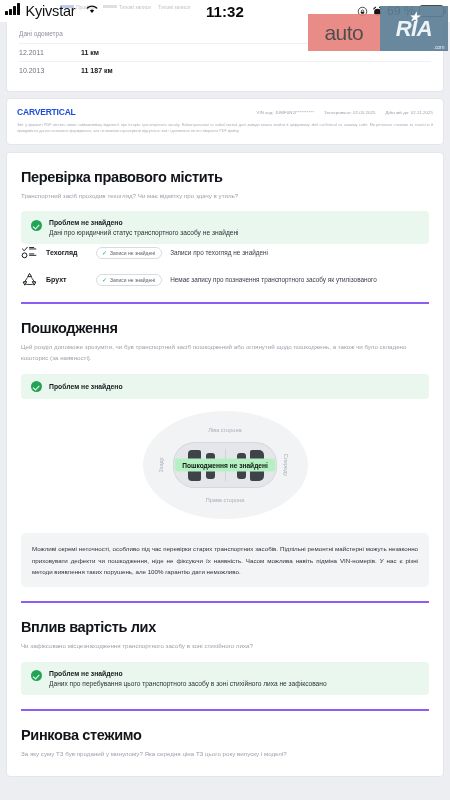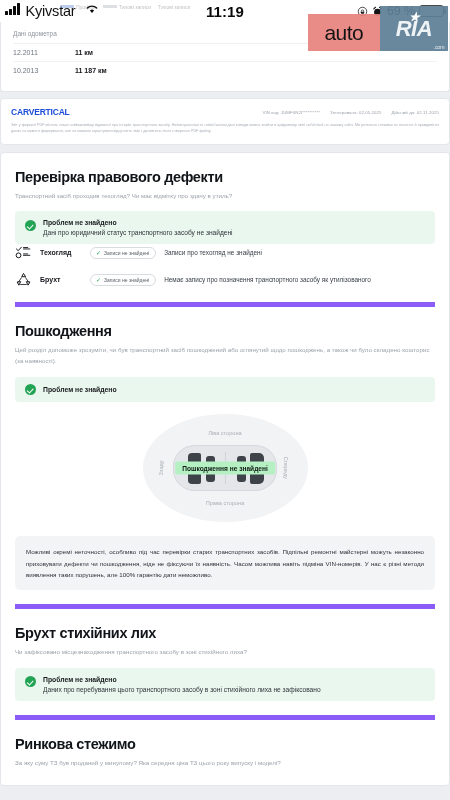--- a/index.html
+++ b/index.html
@@ -65,39 +65,39 @@
   .ghosttab { display: flex; align-items: center; gap: 2px; }
   .ghostbar { display: inline-block; width: 14px; height: 3px; background: #4169c9; }
   .ghostbar.g { background: #9aa1ad; }
 
   
   .ria {
     position: absolute; top: 6px; right: 2px; z-index: 45;
     display: flex; height: 45px; width: 140px; opacity: .92;
   }
   .ria-auto {
-    flex: 1.05; background: #e8827d; color: #000000;
+    flex: 1.05; background: #e8827d; color: #404040;
     display: flex; align-items: center; justify-content: center;
     font-size: 21px; letter-spacing: -.5px; margin-top: 8px;
   }
   .ria-ria {
     flex: 1; background: #5d7e95; color: #edf2f5;
     display: flex; align-items: center; justify-content: center;
     font-size: 22px; font-weight: 700; font-style: italic;
     letter-spacing: -.5px; position: relative;
   }
   .ria-star { position: absolute; top: 4px; left: 50%; transform: translateX(-46%); font-size: 12px; color: #fff; }
   .ria-dom { position: absolute; bottom: 1px; right: 4px; font-size: 5.5px; font-style: normal; font-weight: 400; color: #dfe8ee; }
 
   
   .page {
     position: absolute; top: 22px; left: 0;
     width: 450px; height: 778px;
     background: #eceef1;
-    padding: 0 0;
+    padding: 0 6px;
   }
   .card {
     background: #fff;
     border: 1px solid #e3e6ea;
     border-radius: 4px;
   }
 
   
   .odo-card { padding: 6px 12px 12px; margin-top: 0; border-top: none; border-radius: 0 0 4px 4px; }
   .odo-title { font-size: 6.5px; color: #8d939c; margin: 2px 0 6px; }
@@ -118,21 +118,21 @@
   .cvmeta { display: flex; gap: 10px; font-size: 4.3px; color: #9aa0a9; padding-top: 3px; white-space: nowrap; }
   .cvmeta span { letter-spacing: .1px; }
   .cvdisc {
     margin-top: 5px; font-size: 3.7px; line-height: 1.75;
     color: #a7adb6; text-align: justify;
   }
 
   
   .report { margin-top: 7px; padding: 0 14px; }
   .sec { padding: 16px 0 0; }
-  .sec + .sec { border-top: 5px solid #8b5cf6; margin-top: 14px; }
+  .sec + .sec { border-top: 2px solid #8b5cf6; margin-top: 14px; }
   h2.sec-title {
     font-size: 14.5px; font-weight: 700; color: #111418;
     letter-spacing: -.35px; margin-bottom: 6px;
   }
   .sec-sub { font-size: 6.2px; color: #9ca2ab; line-height: 1.7; margin-bottom: 10px; }
 
   .alert {
     background: #eaf7ee; border-radius: 4px;
     padding: 8px 10px; display: flex; gap: 7px; align-items: flex-start;
   }
@@ -216,21 +216,21 @@
       </span>
       <span class="carrier">Kyivstar</span>
       <span class="wifi">
         <svg viewBox="0 0 16 12" width="14" height="11">
           <path d="M8 11.2 L5.6 8.2 A3.8 3.8 0 0 1 10.4 8.2 Z" fill="#0d0d0d"></path>
           <path d="M2.6 5.4 A8 8 0 0 1 13.4 5.4" stroke="#0d0d0d" stroke-width="1.5" fill="none" stroke-linecap="round"></path>
         </svg>
       </span>
     </div>
 
-    <div class="sb-time">11:19</div>
+    <div class="sb-time">11:32</div>
 
     <div class="sb-right">
       <svg class="sb-icon" viewBox="0 0 16 16">
         <circle cx="8" cy="8" r="6.2" fill="none" stroke="#141414" stroke-width="1.1"></circle>
         <path d="M6.2 8.6 v-1.1 a1.8 1.8 0 0 1 3.6 0 v1.1" fill="none" stroke="#141414" stroke-width="1"></path>
         <rect x="5.8" y="8.3" width="4.4" height="3" rx=".7" fill="#141414"></rect>
       </svg>
       <svg class="sb-icon" viewBox="0 0 16 16">
         <circle cx="8" cy="9" r="5" fill="#141414"></circle>
         <path d="M2.6 4.2 L5 1.8 M13.4 4.2 L11 1.8" stroke="#141414" stroke-width="1.6" stroke-linecap="round"></path>
@@ -285,21 +285,21 @@
           <span>Згенеровано: 02.05.2025</span>
           <span>Дійсний до: 02.11.2025</span>
         </div>
       </div>
       <div class="cvdisc">Звіт у форматі PDF містить лише найважливішу відомості про історію транспортного засобу. Найактуальніші та найоб'ємніші дані завжди можна знайти в цифровому звіті carVertical на нашому сайті. Ми ретельно стежимо за точністю й правдивістю даних на момент формування, але не можемо гарантувати відсутність змін і доповнень після створення PDF файлу.</div>
     </div>
 
     <div class="card report">
 
       <div class="sec">
-        <h2 class="sec-title">Перевірка правового дефекти</h2>
+        <h2 class="sec-title">Перевірка правового містить</h2>
         <div class="sec-sub">Транспортний засіб проходив техогляд? Чи має відмітку про здачу в утиль?</div>
         <div class="alert">
           <span class="check"></span>
           <span>
             <div class="alert-title">Проблем не знайдено</div>
             <div class="alert-text">Дані про юридичний статус транспортного засобу не знайдені</div>
           </span>
         </div>
 
 
@@ -356,21 +356,21 @@
                 <span class="glass w4"></span>
             </div>
             <span class="badge-found">Пошкодження не знайдені</span>
           </div>
         </div>
 
         <div class="note-grey">Можливі окремі неточності, особливо під час перевірки старих транспортних засобів. Підпільні ремонтні майстерні можуть незаконно приховувати дефекти чи пошкодження, ніде не фіксуючи їх наявність. Часом можлива навіть підміна VIN-номерів. У нас є різні методи виявлення таких порушень, але 100% гарантію дати неможливо.</div>
       </div>
 
       <div class="sec">
-        <h2 class="sec-title">Брухт стихійних лих</h2>
+        <h2 class="sec-title">Вплив вартість лих</h2>
         <div class="sec-sub">Чи зафіксовано місцезнаходження транспортного засобу в зоні стихійного лиха?</div>
         <div class="alert">
           <span class="check"></span>
           <span>
             <div class="alert-title">Проблем не знайдено</div>
             <div class="alert-text">Даних про перебування цього транспортного засобу в зоні стихійного лиха не зафіксовано</div>
           </span>
         </div>
       </div>
 

